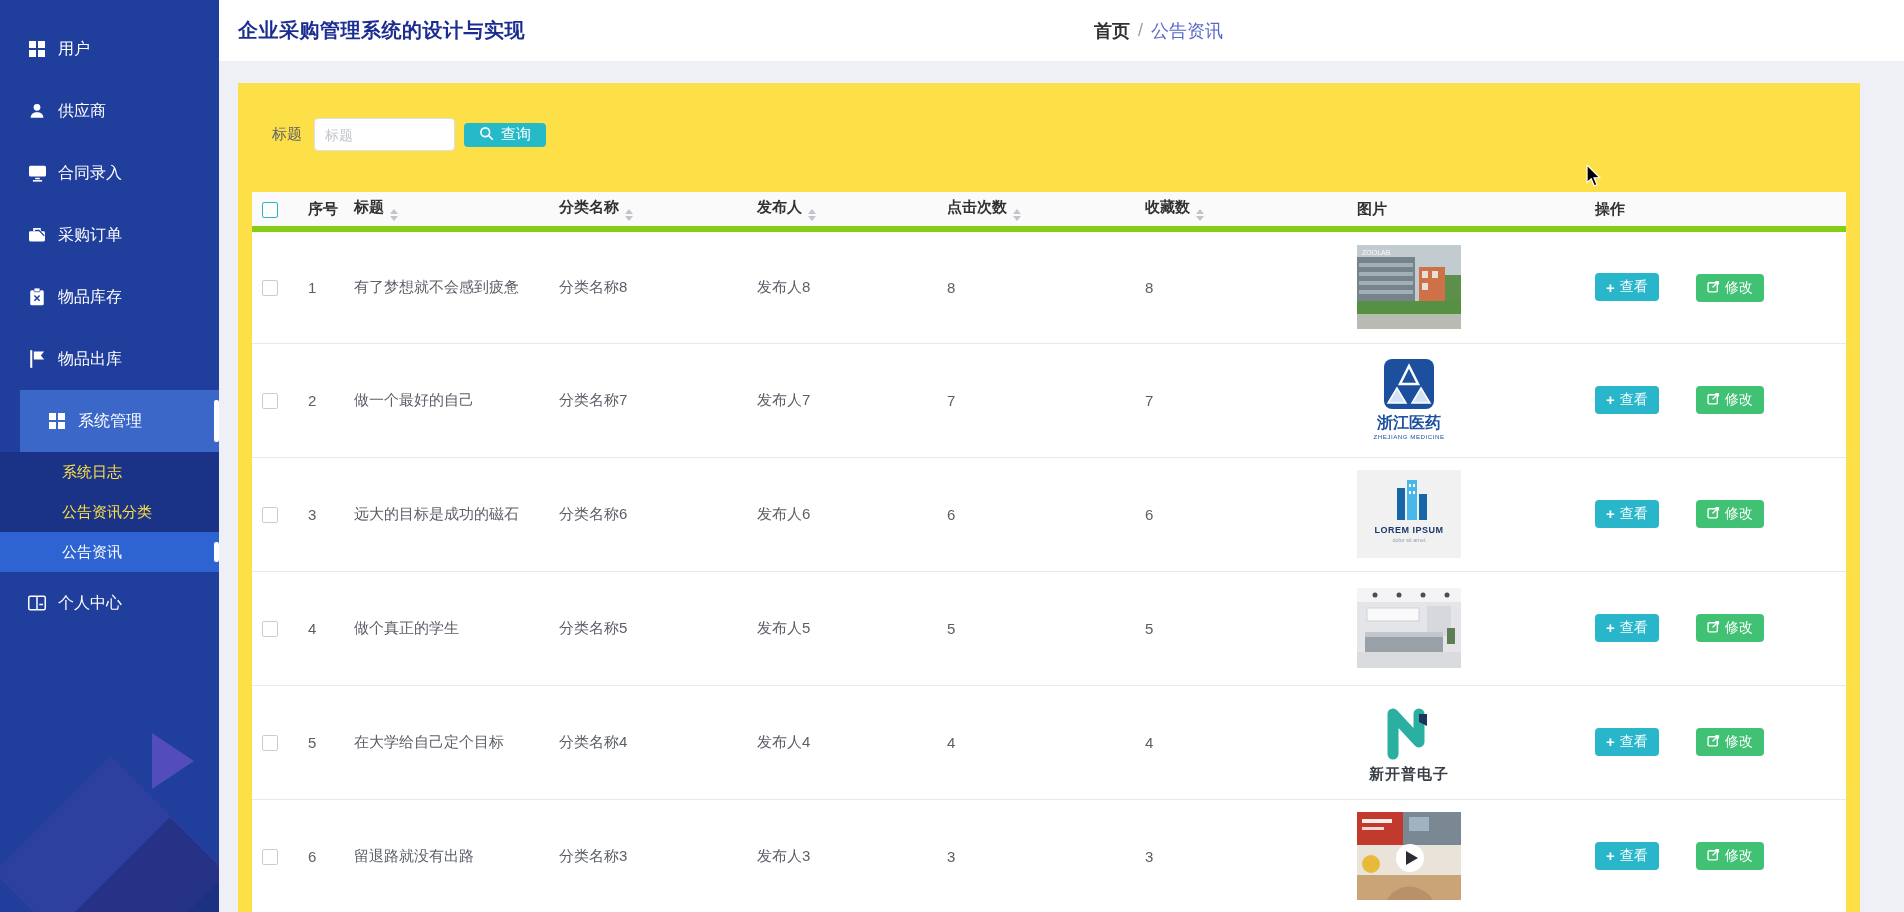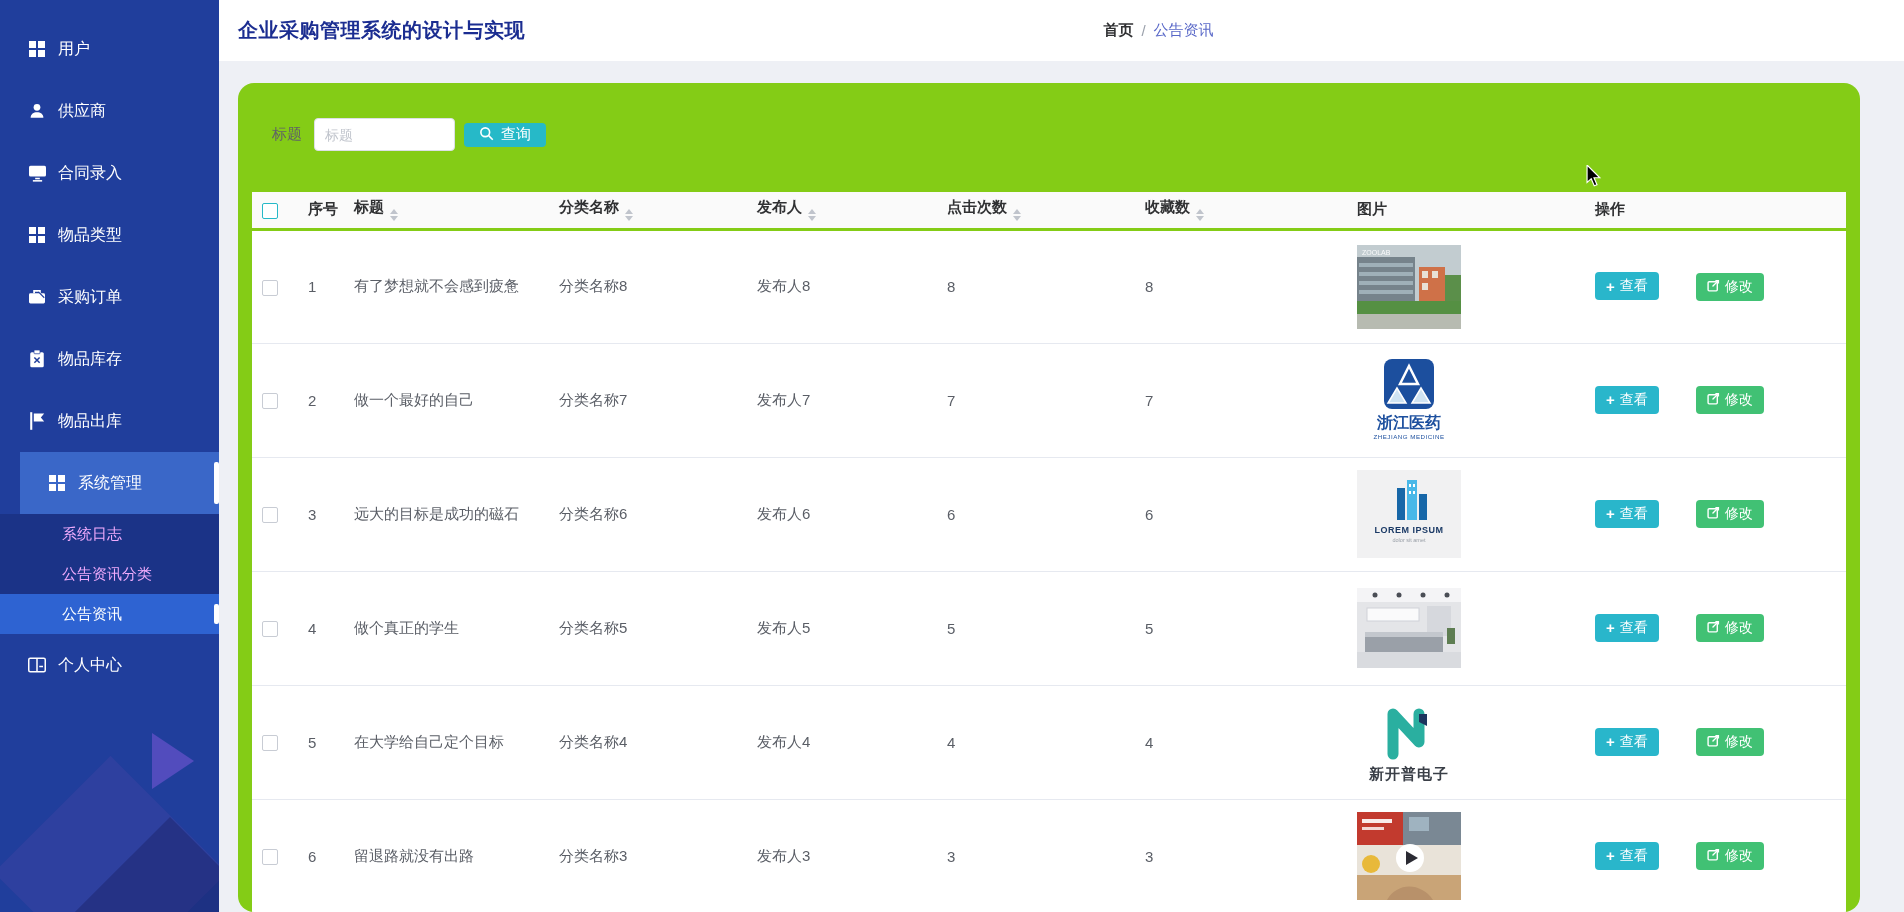--- a/index.html
+++ b/index.html
@@ -7,49 +7,49 @@
   body { font-family:"Liberation Sans","DejaVu Sans",sans-serif; background:#eef0f5; position:relative; }
 
   
   .sidebar { position:absolute; left:0; top:0; width:219px; height:912px; background:#203E9C; overflow:hidden; z-index:5; }
   .side-list { list-style:none; padding-top:18px; position:relative; z-index:2; }
   .side-item { height:62px; display:flex; align-items:center; padding-left:27px; gap:11px; color:#fff; font-size:16px; position:relative; cursor:pointer; white-space:nowrap; }
   .side-item .ic { width:20px; display:flex; justify-content:center; align-items:center; flex:none; }
   .side-item.active { background:#3A67C8;margin-left:20px; }
   .active-bar { position:absolute; right:0; top:10px; bottom:10px; width:5px; background:#fff; border-radius:2px; }
   .submenu { list-style:none; background:rgba(10,20,70,0.25); }
-  .sub-item { height:40px; display:flex; align-items:center; padding-left:62px; color:#f0abfc; font-size:15px; position:relative; cursor:pointer; white-space:nowrap; }
+  .sub-item { height:40px; display:flex; align-items:center; padding-left:62px; color:#fde047; font-size:15px; position:relative; cursor:pointer; white-space:nowrap; }
   .sub-item.active { background:#2E63D2; color:#fff; }
   .deco-arrow { position:absolute; left:152px; top:733px; width:0; height:0; border-top:28px solid transparent; border-bottom:28px solid transparent; border-left:42px solid rgba(124,88,216,0.55); z-index:1; }
   .deco-cube1 { position:absolute; top:790px; left:28px; width:165px; height:165px; background:rgba(80,70,165,0.30); transform:rotate(45deg); z-index:1; }
   .deco-cube2 { position:absolute; top:848px; left:95px; width:150px; height:150px; background:rgba(25,30,95,0.40); transform:rotate(45deg); z-index:1; }
 
   
   .topbar { position:absolute; left:219px; top:0; width:1879px; height:61px; background:#fff; display:flex; align-items:center; }
   .page-title { margin-left:19px; font-size:20px; font-weight:bold; color:#1B2D91; letter-spacing:0.5px; }
-  .breadcrumb { position:absolute; left:50%; transform:translateX(-50%); font-size:15px; display:flex; gap:8px; align-items:center; }
+  .breadcrumb { position:absolute; left:50%; transform:translateX(-50%); font-size:18px; display:flex; gap:8px; align-items:center; }
   .bc-home { color:#303133; font-weight:bold; cursor:pointer; }
   .bc-sep { color:#9aa0ab; }
   .bc-current { color:#5968C8; cursor:pointer; }
   .userbox { position:absolute; right:42px; display:flex; align-items:center; gap:13px; }
   .avatar { width:38px; height:38px; border-radius:50%; background:radial-gradient(circle at 38% 28%, #f8e9ec 0%, #eccfd6 45%, #d8b4be 75%, #c9a3ad 100%); box-shadow:inset 0 -6px 10px rgba(150,110,130,0.35); cursor:pointer; }
   .username { font-size:18px; color:#333; }
 
   
-  .card { position:absolute; left:238px; top:83px; width:1622px; height:829px; background:#84cc16; border-radius:16px; overflow:hidden; }
+  .card { position:absolute; left:238px; top:83px; width:1622px; height:829px; background:#fde047; border-radius:0; overflow:hidden; }
   .search-row { margin:34px 0 0 34px; display:flex; align-items:center; height:35px; }
   .search-label { font-size:15px; color:#606266; margin-right:12px; }
   .search-input { width:141px; height:33px; border:1px solid #dcdfe6; border-radius:4px; padding:0 10px; font-size:14px; color:#606266; outline:none; }
   .search-input::placeholder { color:#c0c4cc; }
   .search-btn { margin-left:9px; height:24px; padding:0 15px; background:#26B9C8; border:none; border-radius:4px; color:#fff; font-size:15px; display:inline-flex; align-items:center; gap:7px; cursor:pointer; }
 
   
   table { width:1594px; margin:40px 14px 0; border-collapse:collapse; table-layout:fixed; }
   thead tr { background:#fafafa; }
-  th { height:37px; text-align:left; font-size:15px; color:#303133; font-weight:bold; padding-left:10px; border-bottom:3px solid #84cc16; white-space:nowrap; }
+  th { height:37px; text-align:left; font-size:15px; color:#303133; font-weight:bold; padding-left:10px; border-bottom:6px solid #84cc16; white-space:nowrap; }
   td { height:114px; padding-left:10px; border-bottom:1px solid #e6e9f0; font-size:15px; color:#5a5e66; background:#fff; }
   .sorter { display:inline-flex; flex-direction:column; margin-left:6px; vertical-align:-2px; cursor:pointer; }
   .caret { width:0; height:0; border-left:4px solid transparent; border-right:4px solid transparent; display:block; }
   .caret.up { border-bottom:5px solid #c0c4cc; margin-bottom:2px; }
   .caret.down { border-top:5px solid #c0c4cc; }
   .cb { display:inline-block; width:16px; height:16px; border:1px solid #c8ccd4; border-radius:2px; background:#fff; cursor:pointer; vertical-align:middle; }
   .cb.teal { border-color:#26B9C8; }
   .thumb { width:104px; height:88px; display:flex; align-items:center; justify-content:center; overflow:hidden; }
   .btn-act { display:inline-flex; align-items:center; gap:5px; padding:0 11px; height:28px; border:none; border-radius:4px; color:#fff; font-size:14px; cursor:pointer; margin-right:9px; }
   .btn-view { background:#29B6CB; }
@@ -85,31 +85,20 @@
       </li>
       <li class="side-item">
         <span class="ic">
           <svg width="19" height="17" viewBox="0 0 24 22" fill="#fff">
             <rect x="1" y="1" width="22" height="14" rx="2"></rect>
             <rect x="9" y="16.5" width="6" height="2"></rect>
             <rect x="6" y="19.5" width="12" height="2"></rect>
           </svg>
         </span>
         <span>合同录入</span>
-      </li>
-      <li class="side-item">
-        <span class="ic">
-          <svg width="16" height="16" viewBox="0 0 16 16" fill="#fff">
-            <rect width="7" height="7"></rect>
-            <rect x="9" width="7" height="7"></rect>
-            <rect y="9" width="7" height="7"></rect>
-            <rect x="9" y="9" width="7" height="7"></rect>
-          </svg>
-        </span>
-        <span>物品类型</span>
       </li>
       <li class="side-item">
         <span class="ic">
           <svg width="18" height="16" viewBox="0 0 24 22" fill="#fff">
             <path d="M8 6 V2.5 H16 V6" fill="none" stroke="#fff" stroke-width="2.4"></path>
             <rect x="1" y="6" width="22" height="14" rx="2"></rect>
             <path d="M14 4 L22 12" stroke="#203E9C" stroke-width="1.6"></path>
           </svg>
         </span>
         <span>采购订单</span>

